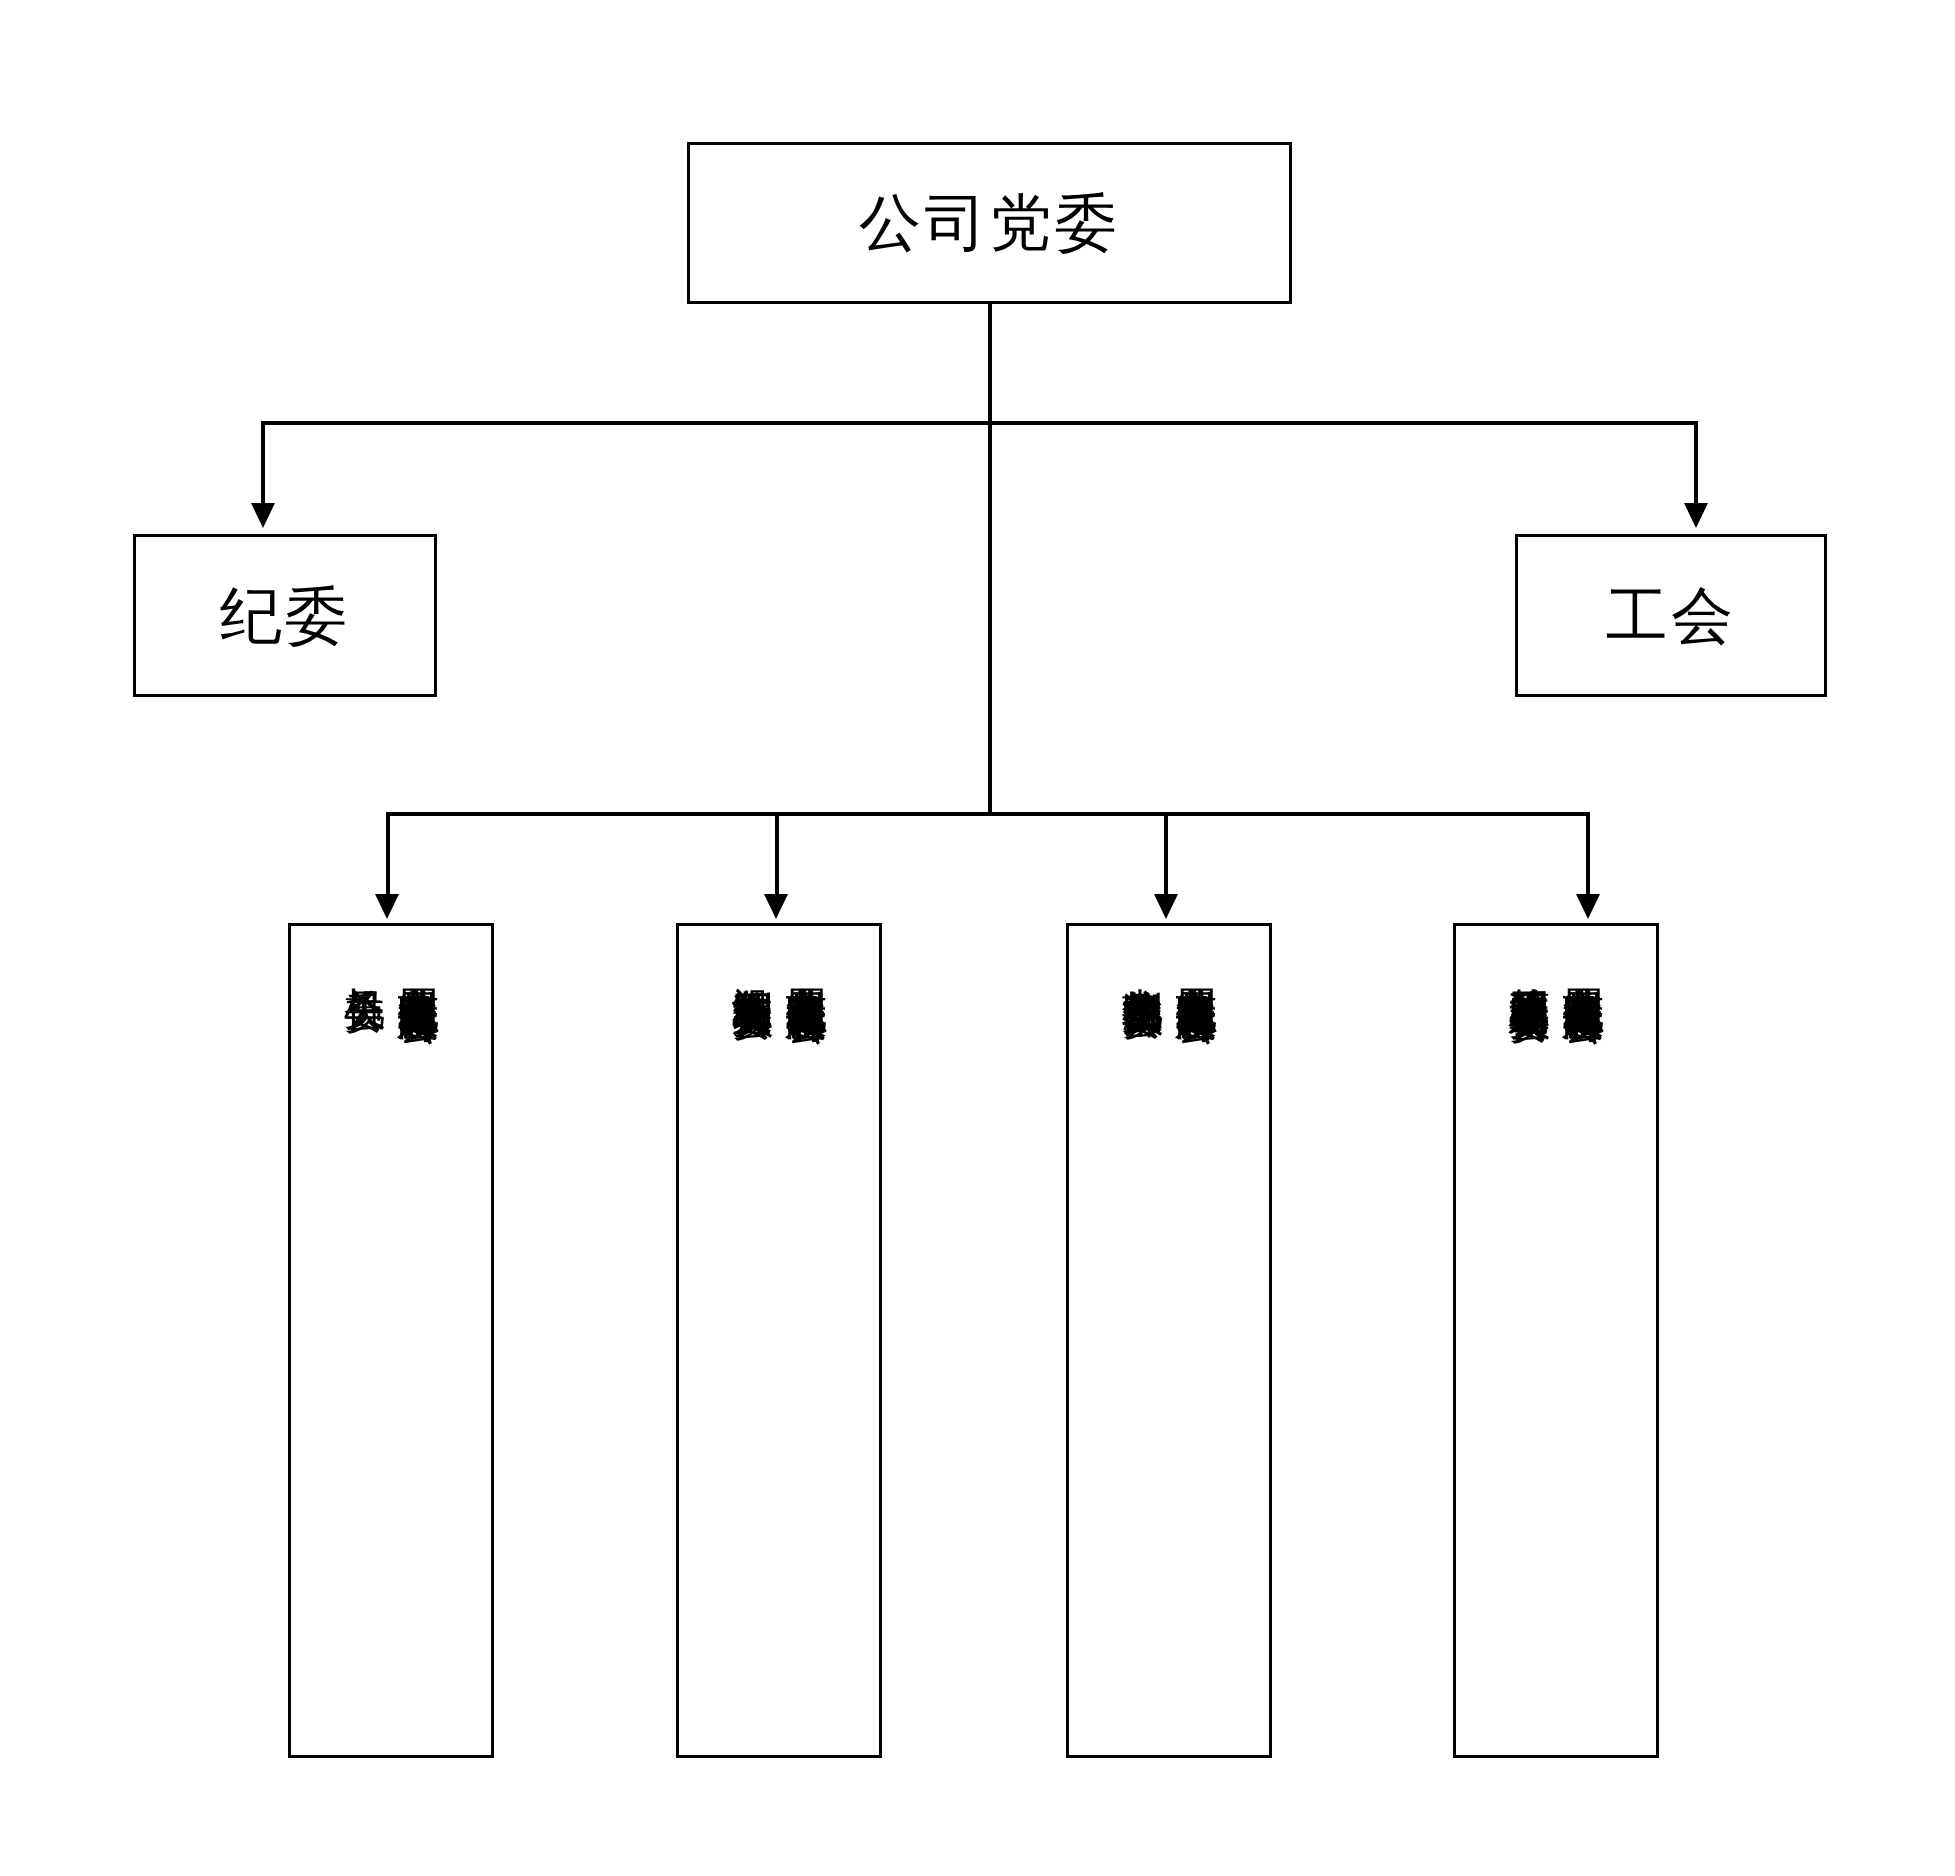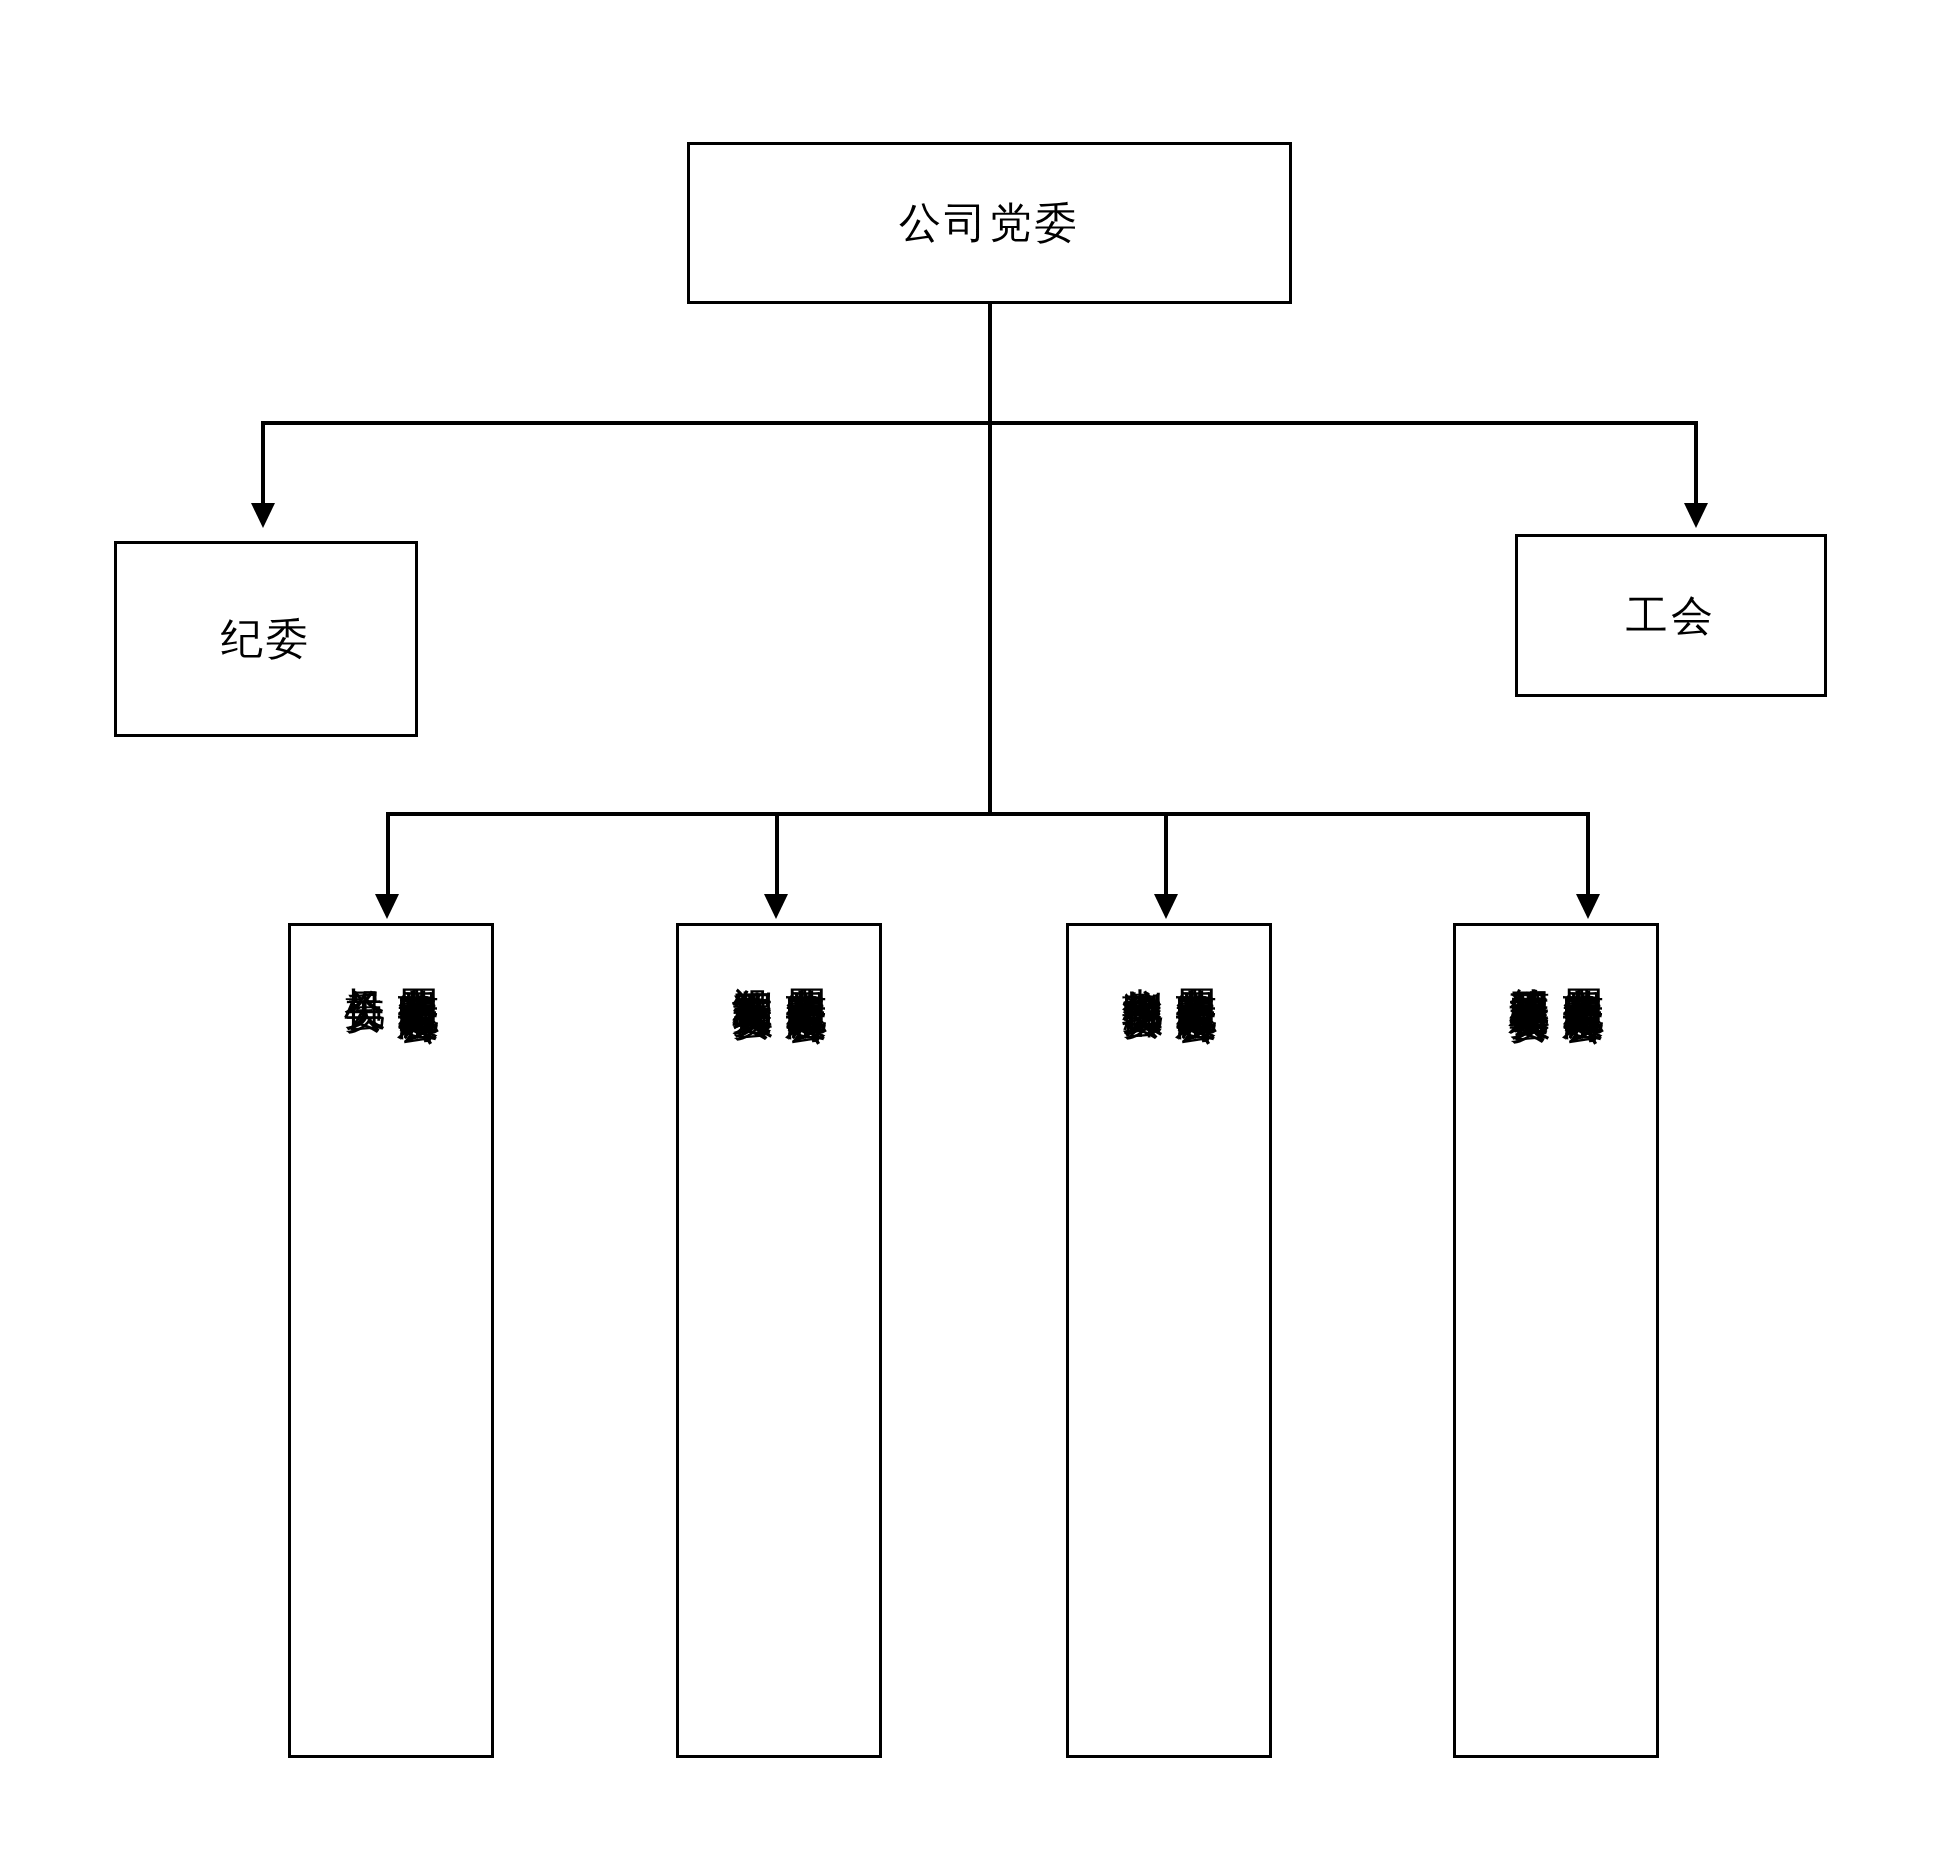--- a/index.html
+++ b/index.html
@@ -25,21 +25,21 @@
     border: 3.9px solid #000000;
     background: #ffffff;
   }
   .node-label-h {
     position: absolute;
     left: 0;
     right: 0;
     top: 50%;
     transform: translateY(-50%);
     text-align: center;
-    font-size: 42px;
+    font-size: 62px;
     line-height: 1.15;
     letter-spacing: 3.3px;
     white-space: nowrap;
     color: #000000;
   }
   .vertical-cols {
     position: absolute;
     inset: 0;
     display: flex;
     flex-direction: row-reverse;
@@ -96,21 +96,21 @@
   <div class="conn-v" style="left:988px; top:304px; height:120px;"></div>
 
   <div class="conn-h" style="left:261px; top:421px; width:1437px;"></div>
 
   <div class="conn-v" style="left:261px; top:421px; height:83px;"></div>
   <div class="arrow-head" style="left:251px; top:503px;"></div>
 
   <div class="conn-v" style="left:1694px; top:421px; height:83px;"></div>
   <div class="arrow-head" style="left:1684px; top:503px;"></div>
 
-  <div class="node-box" style="left:114px; top:534px; width:304px; height:196px;margin-top:7px;">
+  <div class="node-box" style="left:133px; top:534px; width:304px; height:163px;">
     <div class="node-label-h">纪委</div>
   </div>
 
   <div class="node-box" style="left:1515px; top:534px; width:312px; height:163px;padding-left:45px;">
     <div class="node-label-h">工会</div>
   </div>
 
   <div class="conn-v" style="left:988px; top:424px; height:390px;"></div>
 
   <div class="conn-h" style="left:386px; top:812px; width:1204px;"></div>

